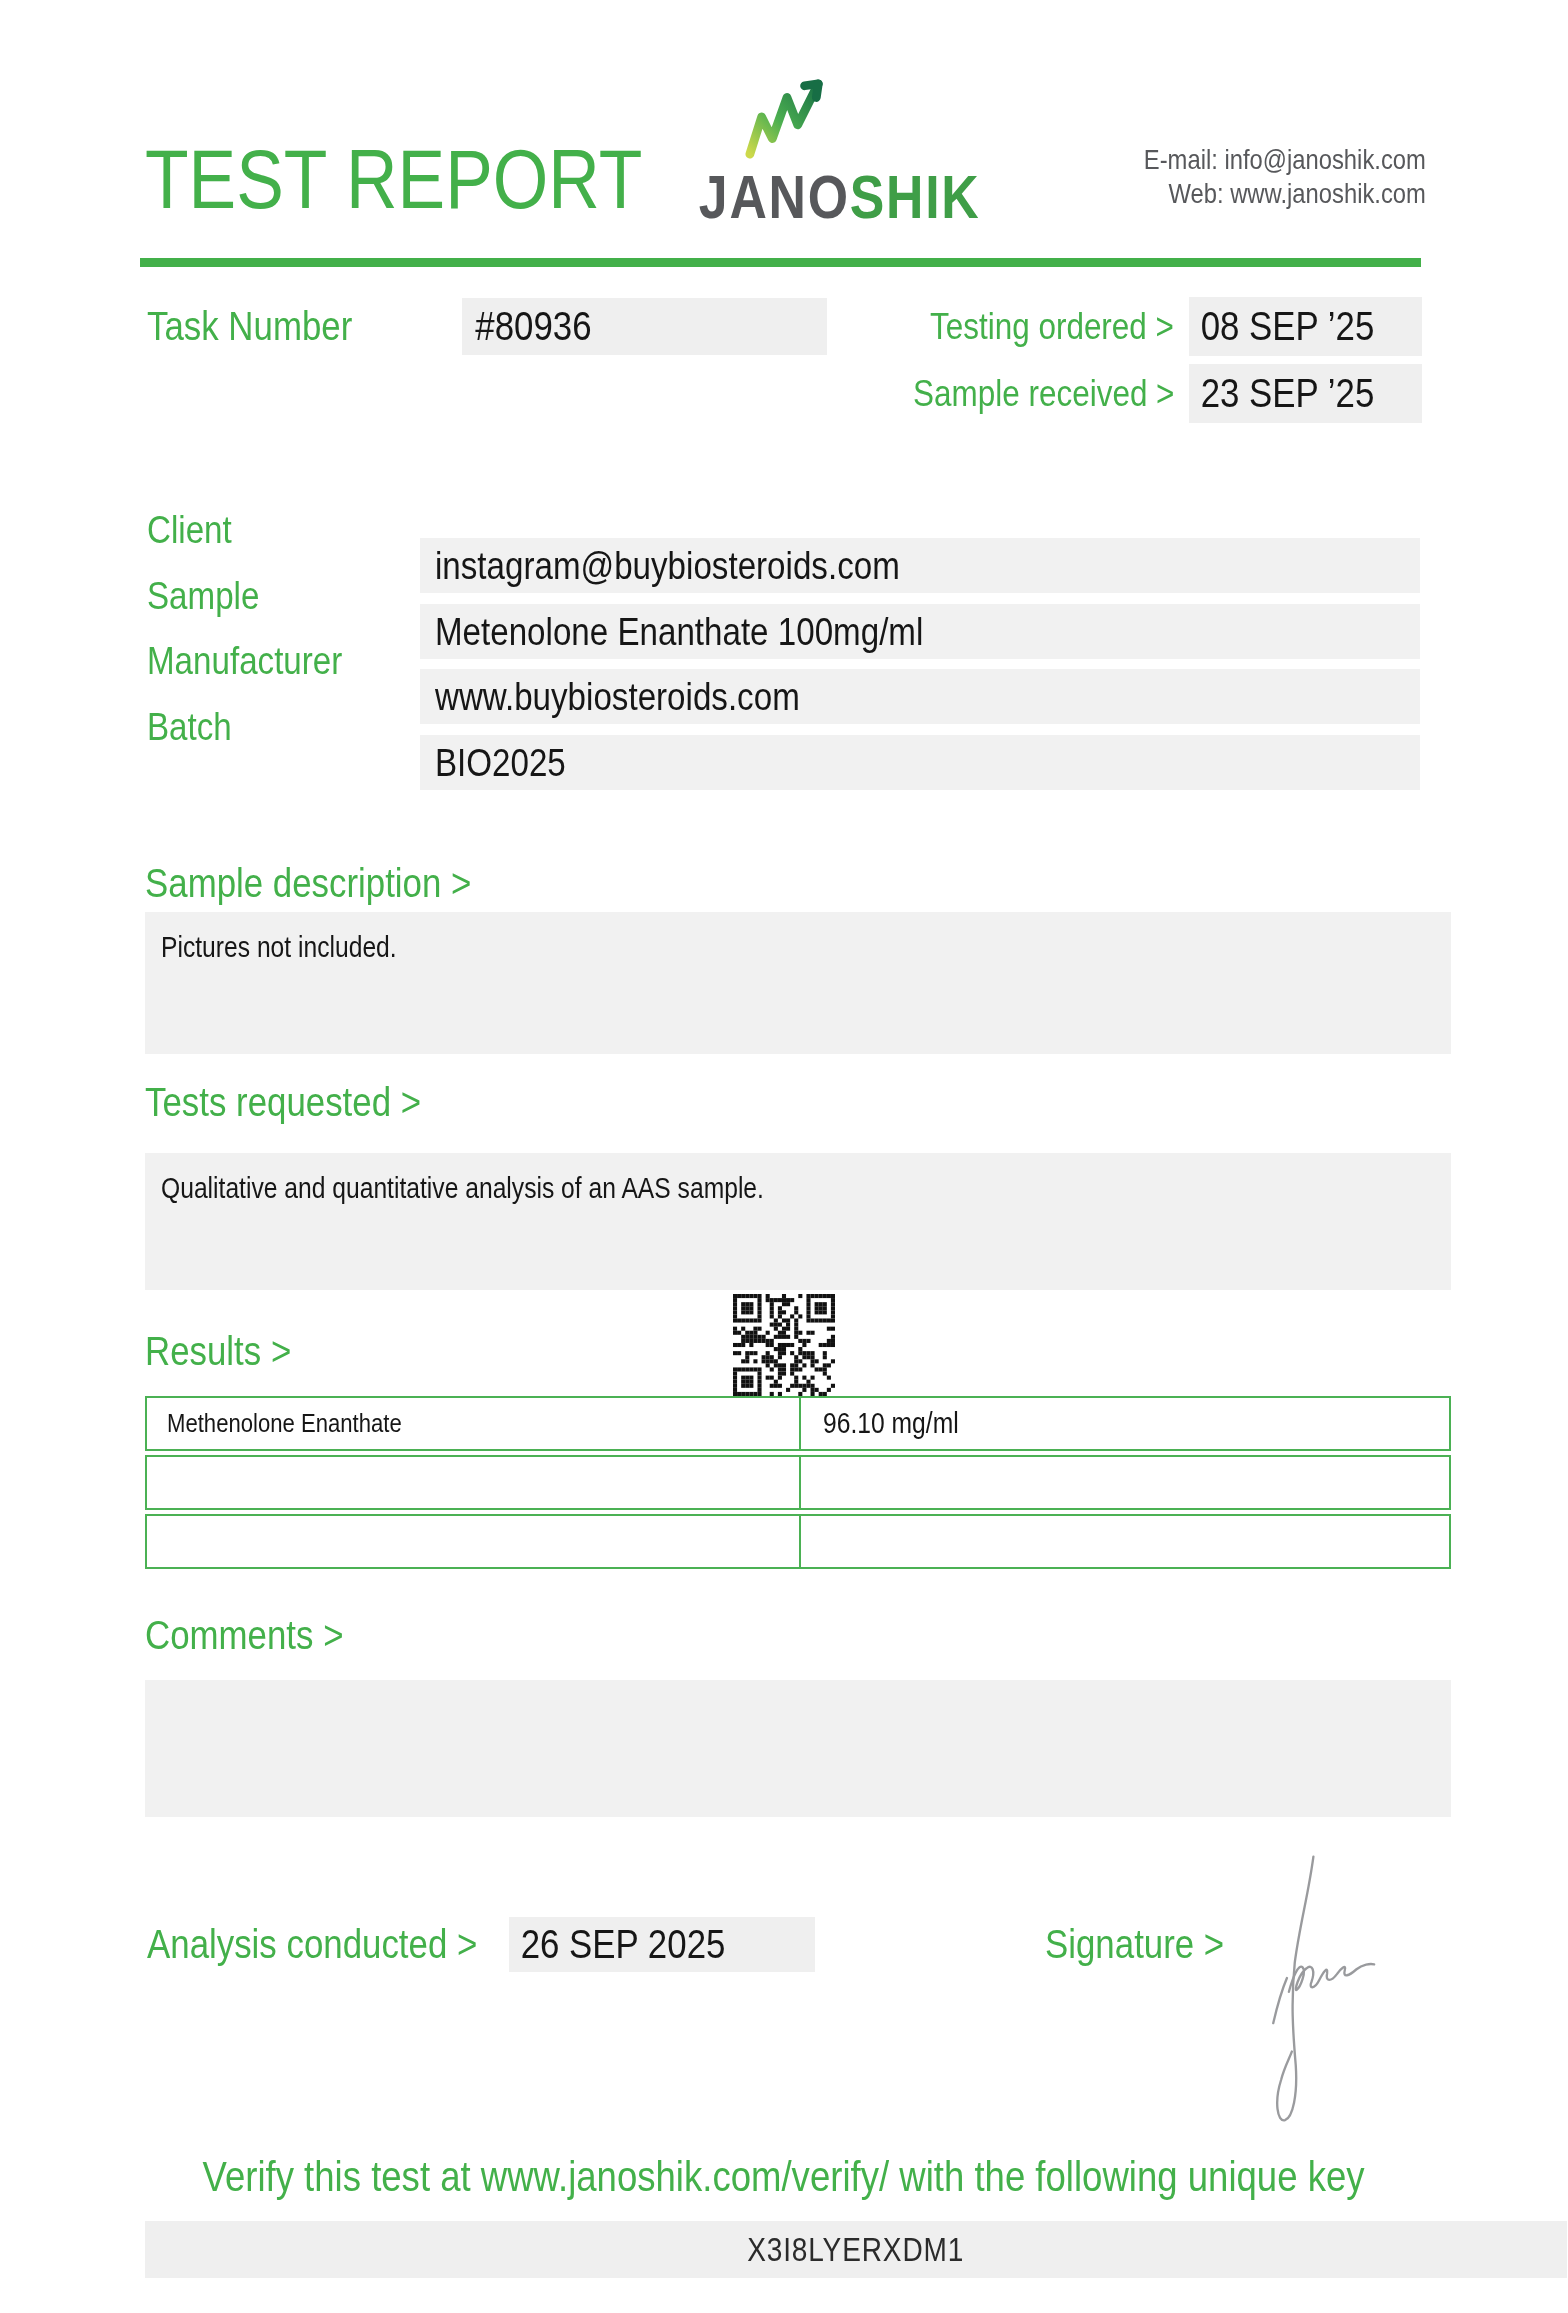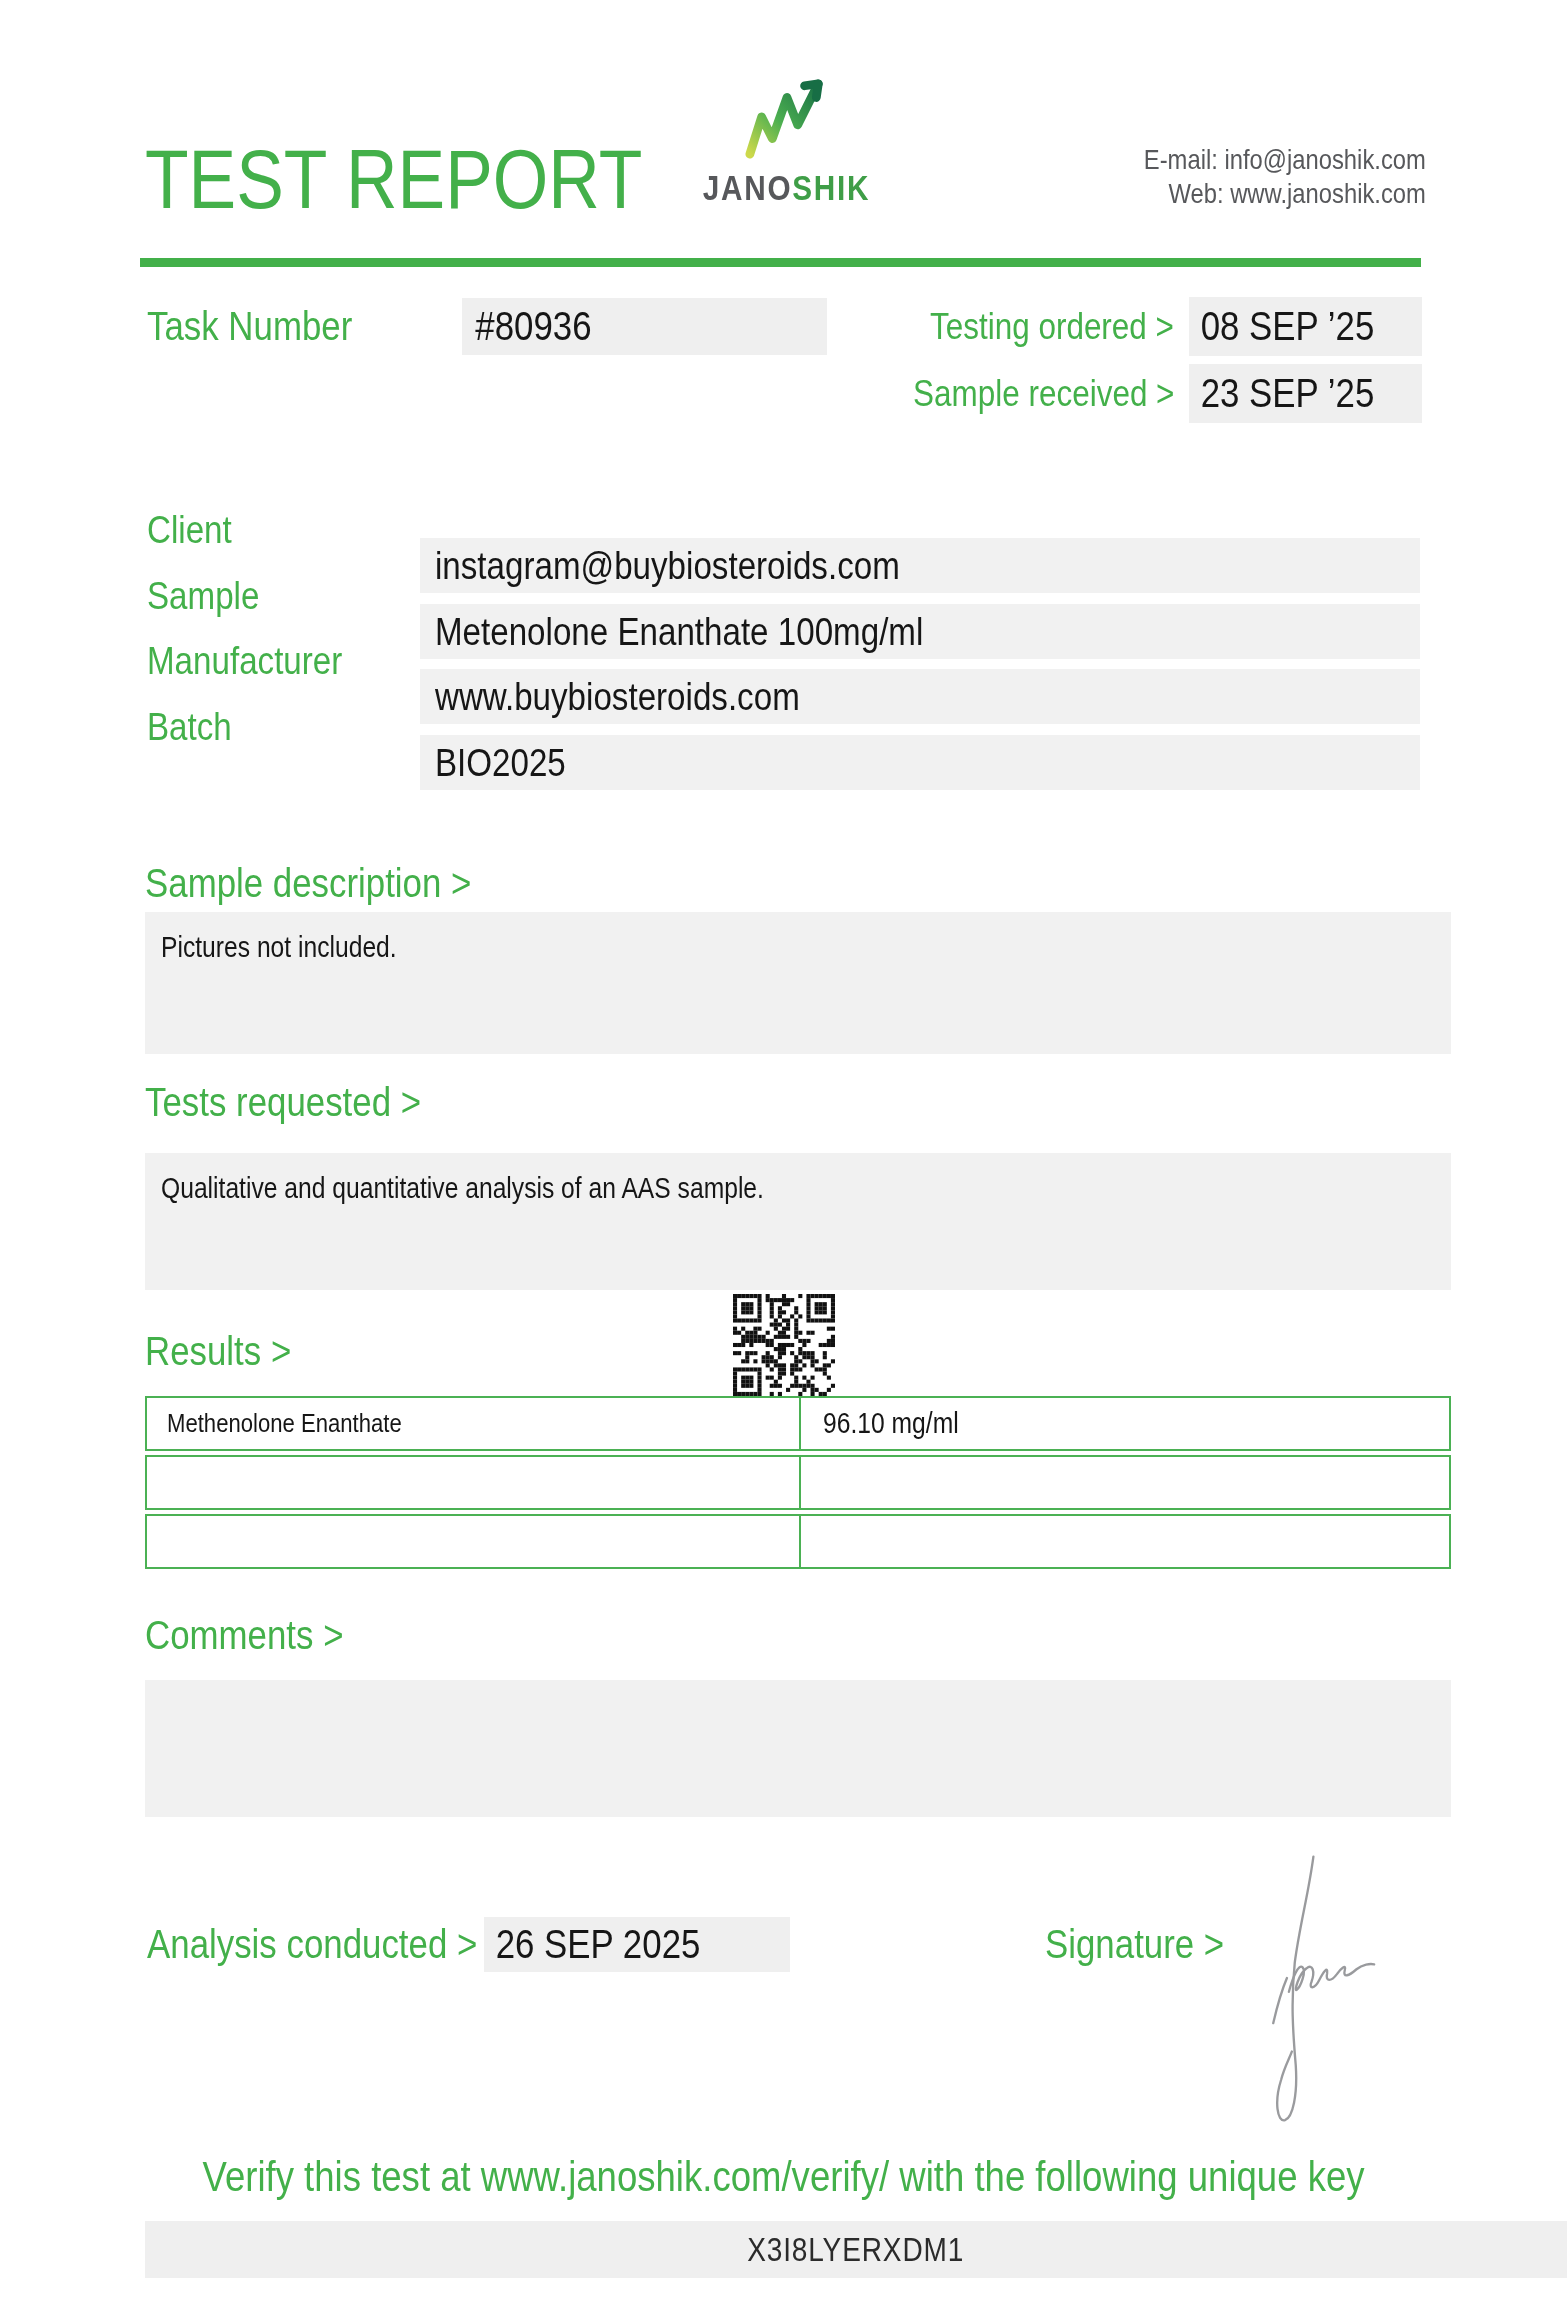--- a/index.html
+++ b/index.html
@@ -17,21 +17,21 @@
   }
   .cond{display:inline-block;transform:scaleX(0.85);transform-origin:0 50%;white-space:nowrap;}
   .cond-r{display:inline-block;transform:scaleX(0.85);transform-origin:100% 50%;white-space:nowrap;}
   .cond-c{display:inline-block;transform:scaleX(0.85);transform-origin:50% 50%;white-space:nowrap;}
   .abs{position:absolute;}
 
   .title{left:145px;top:137px;font-size:84px;line-height:84px;color:var(--green);font-weight:500;}
 
   .logo{left:674px;top:76px;width:225px;text-align:center;}
   .logo-icon{display:block;margin:0 auto;}
-  .logo-word{font-size:35px;font-weight:700;letter-spacing:2px;line-height:51px;margin-top:2px;}
+  .logo-word{font-size:61px;font-weight:700;letter-spacing:2px;line-height:51px;margin-top:12px;}
   .logo-gray{color:var(--gray-text);}
   .logo-green{color:#3f9e47;}
 
   .contact{right:142px;top:143px;text-align:right;font-size:28px;line-height:34px;color:var(--gray-text);}
 
   .divider{left:140px;top:258px;width:1281px;height:8.8px;background:var(--green);}
 
   .lbl{color:var(--green);}
   .task-label{left:147px;top:298px;height:57px;line-height:57px;font-size:41px;}
   .task-box{left:418px;top:298px;width:365px;height:57px;background:var(--box);margin-left:44px;}
@@ -52,21 +52,21 @@
   .panel .body{display:block;padding:17.6px 0 0 15.7px;font-size:29px;line-height:35px;color:var(--ink);}
 
   .qr{left:733px;top:1294px;}
 
   .rtable{left:145px;top:1396px;width:1306px;}
   .rrow{display:flex;border:2.9px solid var(--green-border);height:51px;margin-bottom:3.9px;background:#fff;}
   .rcell-l{width:632px;border-right:2.9px solid var(--green-border);display:flex;align-items:center;padding-left:20px;font-size:26px;}
   .rcell-r{flex:1;display:flex;align-items:center;padding-left:21.6px;font-size:29px;}
 
   .an-label{left:147px;top:1917px;height:55px;line-height:55px;font-size:41px;color:var(--green);}
-  .an-box{left:484px;top:1917px;width:306px;height:55px;background:var(--box);}
+  .an-box{left:509px;top:1917px;width:306px;height:55px;background:var(--box);}
   .an-box .val{padding-left:13.7px;font-size:41px;line-height:55px;}
   .sig-label{left:1045px;top:1917px;height:55px;line-height:55px;font-size:41px;color:var(--green);}
   .sig{left:1230px;top:1835px;}
 
   .verify-line{left:0;top:2152px;width:1568px;text-align:center;font-size:43px;color:var(--green);}
   .key-panel{left:145px;top:2221px;width:1422px;height:57px;background:var(--box);text-align:center;}
   .key-panel .val{font-size:33px;line-height:57px;letter-spacing:1px;color:#2b2b2b;}
 </style>
 </head>
 <body>

